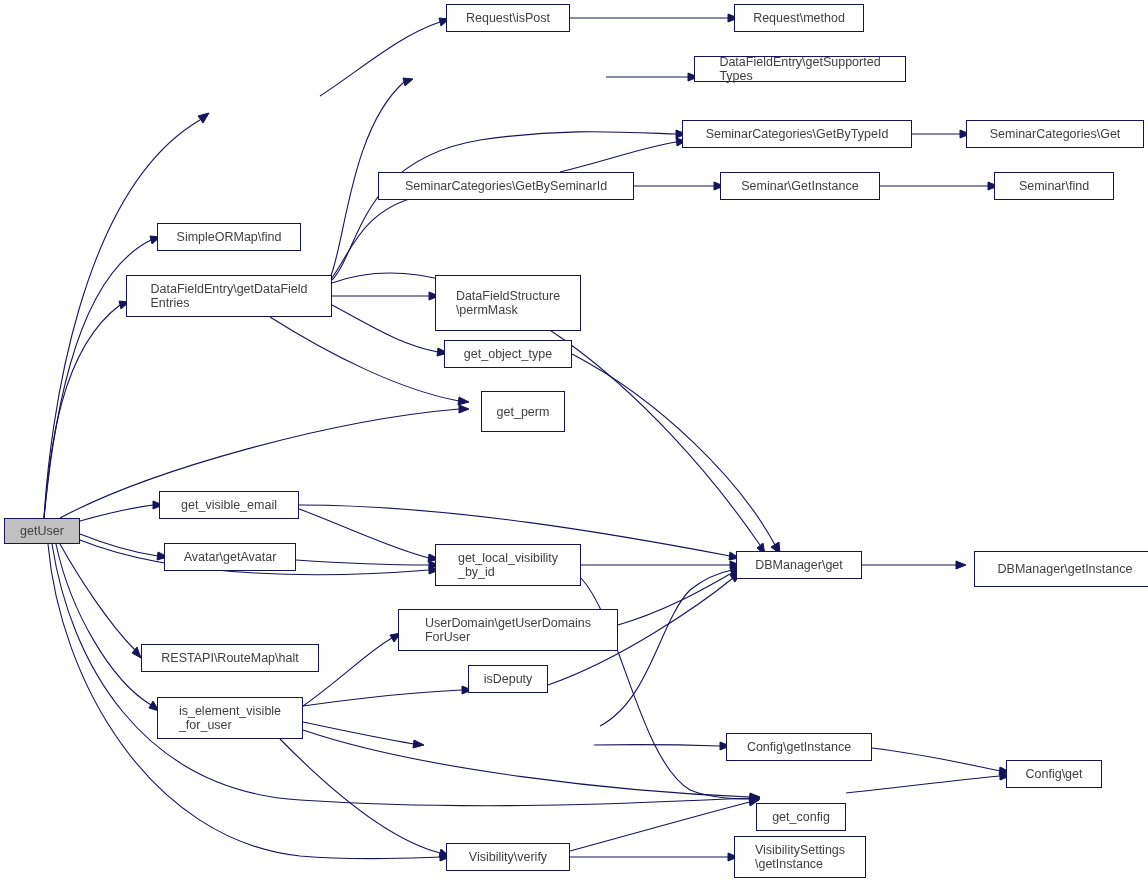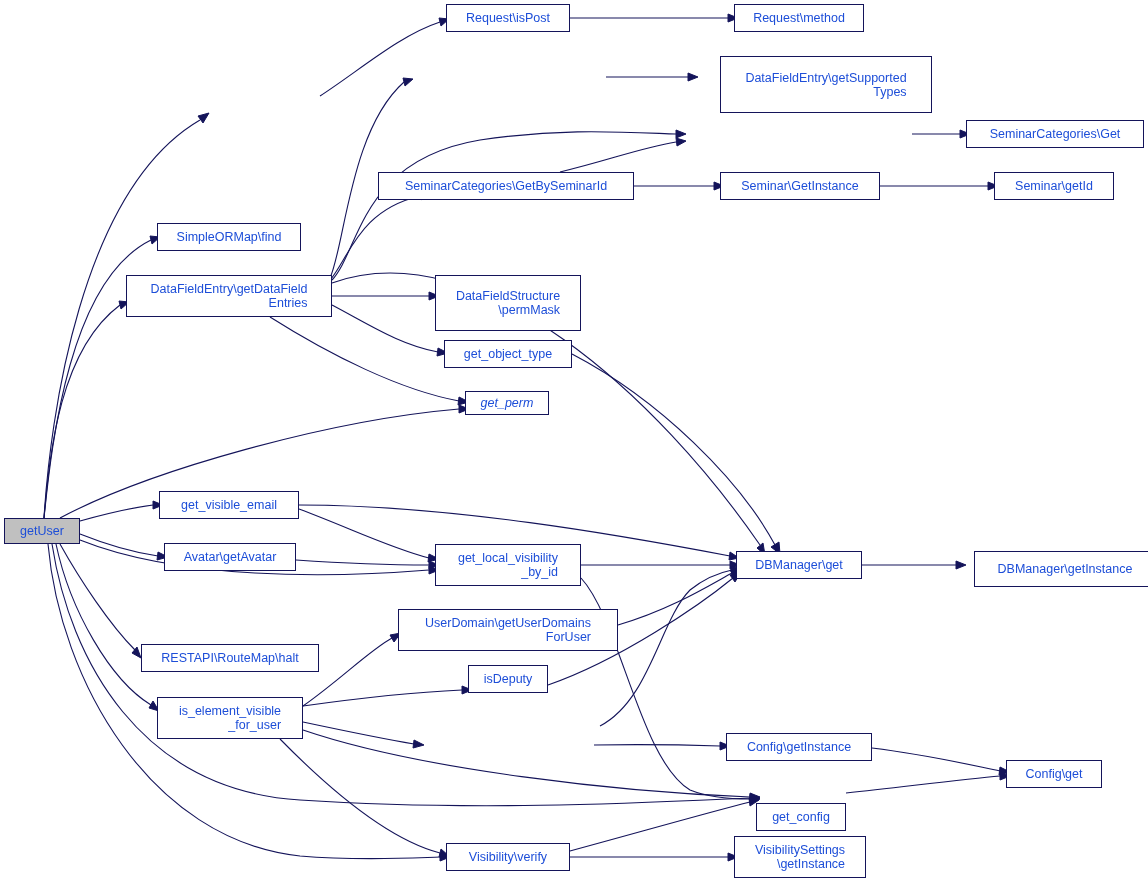--- a/index.html
+++ b/index.html
@@ -12,27 +12,27 @@
     width: 1148px;
     height: 883px;
     background: #ffffff;
     font-family: "Liberation Sans", sans-serif;
   }
   .node {
     position: absolute;
     box-sizing: border-box;
     border: 1px solid #14145a;
     background: #ffffff;
-    color: #1d4ed8;
+    color: #404040;
     font-size: 12.5px;
     line-height: 14px;
     display: flex;
     align-items: center;
     justify-content: center;
-    text-align: right;
+    text-align: left;
     white-space: pre-line;
     padding: 1px 3px;
   }
   .node.root {
     background: #c0c0c0;
     border-color: #14145a;
   }
   svg#edges {
     position: absolute;
     left: 0;
@@ -193,33 +193,34 @@
       <polygon points="749,798 759,800 750,806"></polygon>
 
       <path d="M 570 857 L 728 857"></path>
       <polygon points="728,853 738,857 728,861"></polygon>
     </g>
   </svg>
 
   <div class="node root" style="left:4px; top:518px; width:76px; height:26px;">getUser</div>
   <div class="node" style="left:446px; top:4px; width:124px; height:28px;">Request\isPost</div>
   <div class="node" style="left:734px; top:4px; width:130px; height:28px;">Request\method</div>
-  <div class="node" style="left:694px; top:56px; width:212px; height:57px;margin-left:26px;">DataFieldEntry\getSupported
+  <div class="node" style="left:694px; top:56px; width:212px; height:26px;">DataFieldEntry\getSupported
 Types</div>
+  <div class="node" style="left:682px; top:120px; width:230px; height:28px;">SeminarCategories\GetByTypeId</div>
   <div class="node" style="left:966px; top:120px; width:178px; height:28px;">SeminarCategories\Get</div>
   <div class="node" style="left:378px; top:172px; width:256px; height:28px;">SeminarCategories\GetBySeminarId</div>
   <div class="node" style="left:720px; top:172px; width:160px; height:28px;">Seminar\GetInstance</div>
-  <div class="node" style="left:994px; top:172px; width:120px; height:28px;">Seminar\getId</div>
+  <div class="node" style="left:994px; top:172px; width:120px; height:28px;">Seminar\find</div>
   <div class="node" style="left:157px; top:223px; width:144px; height:28px;">SimpleORMap\find</div>
   <div class="node" style="left:126px; top:275px; width:206px; height:42px;">DataFieldEntry\getDataField
 Entries</div>
   <div class="node" style="left:435px; top:275px; width:146px; height:56px;">DataFieldStructure
 \permMask</div>
   <div class="node" style="left:444px; top:340px; width:128px; height:28px;">get_object_type</div>
-  <div class="node" style="left:465px; top:391px; width:84px; height:24px;font-style:italic;">get_perm</div>
+  <div class="node" style="left:481px; top:391px; width:84px; height:41px;">get_perm</div>
   <div class="node" style="left:159px; top:491px; width:140px; height:28px;">get_visible_email</div>
   <div class="node" style="left:164px; top:543px; width:132px; height:28px;">Avatar\getAvatar</div>
   <div class="node" style="left:435px; top:544px; width:146px; height:42px;">get_local_visibility
 _by_id</div>
   <div class="node" style="left:736px; top:551px; width:126px; height:28px;">DBManager\get</div>
   <div class="node" style="left:974px; top:551px; width:182px; height:36px;">DBManager\getInstance</div>
   <div class="node" style="left:398px; top:609px; width:220px; height:42px;">UserDomain\getUserDomains
 ForUser</div>
   <div class="node" style="left:141px; top:644px; width:178px; height:28px;">RESTAPI\RouteMap\halt</div>
   <div class="node" style="left:468px; top:665px; width:80px; height:28px;">isDeputy</div>

